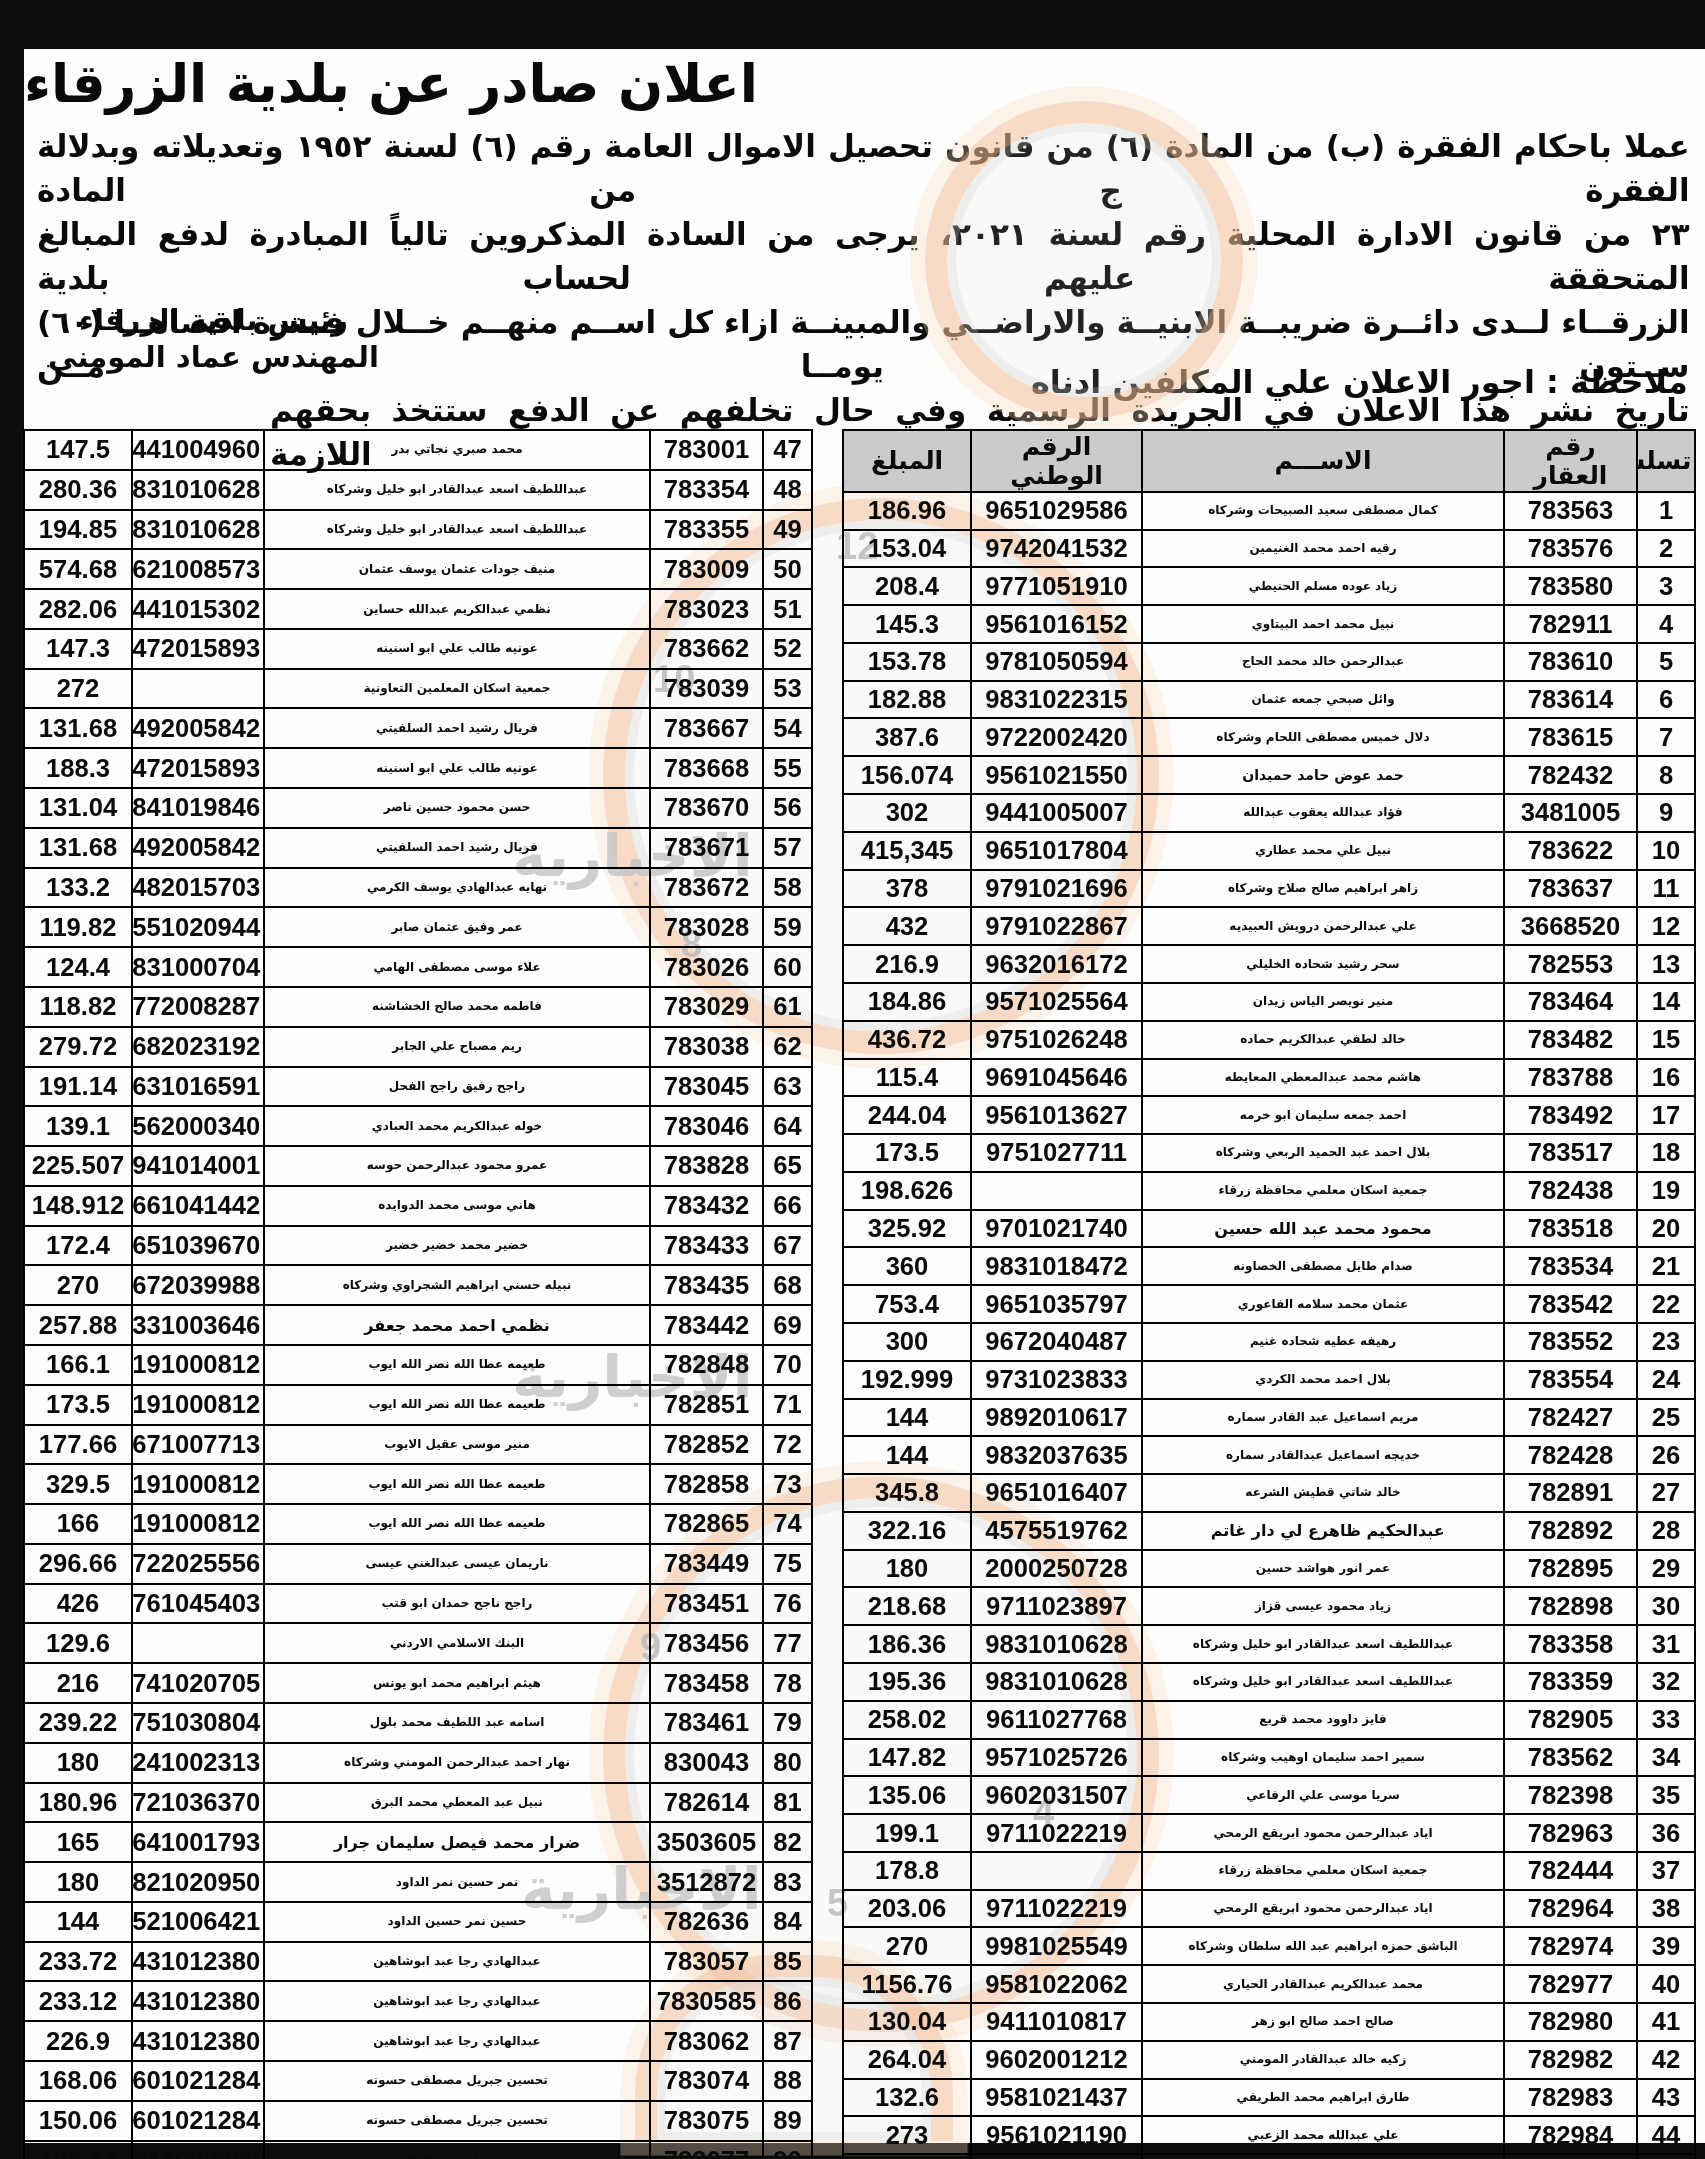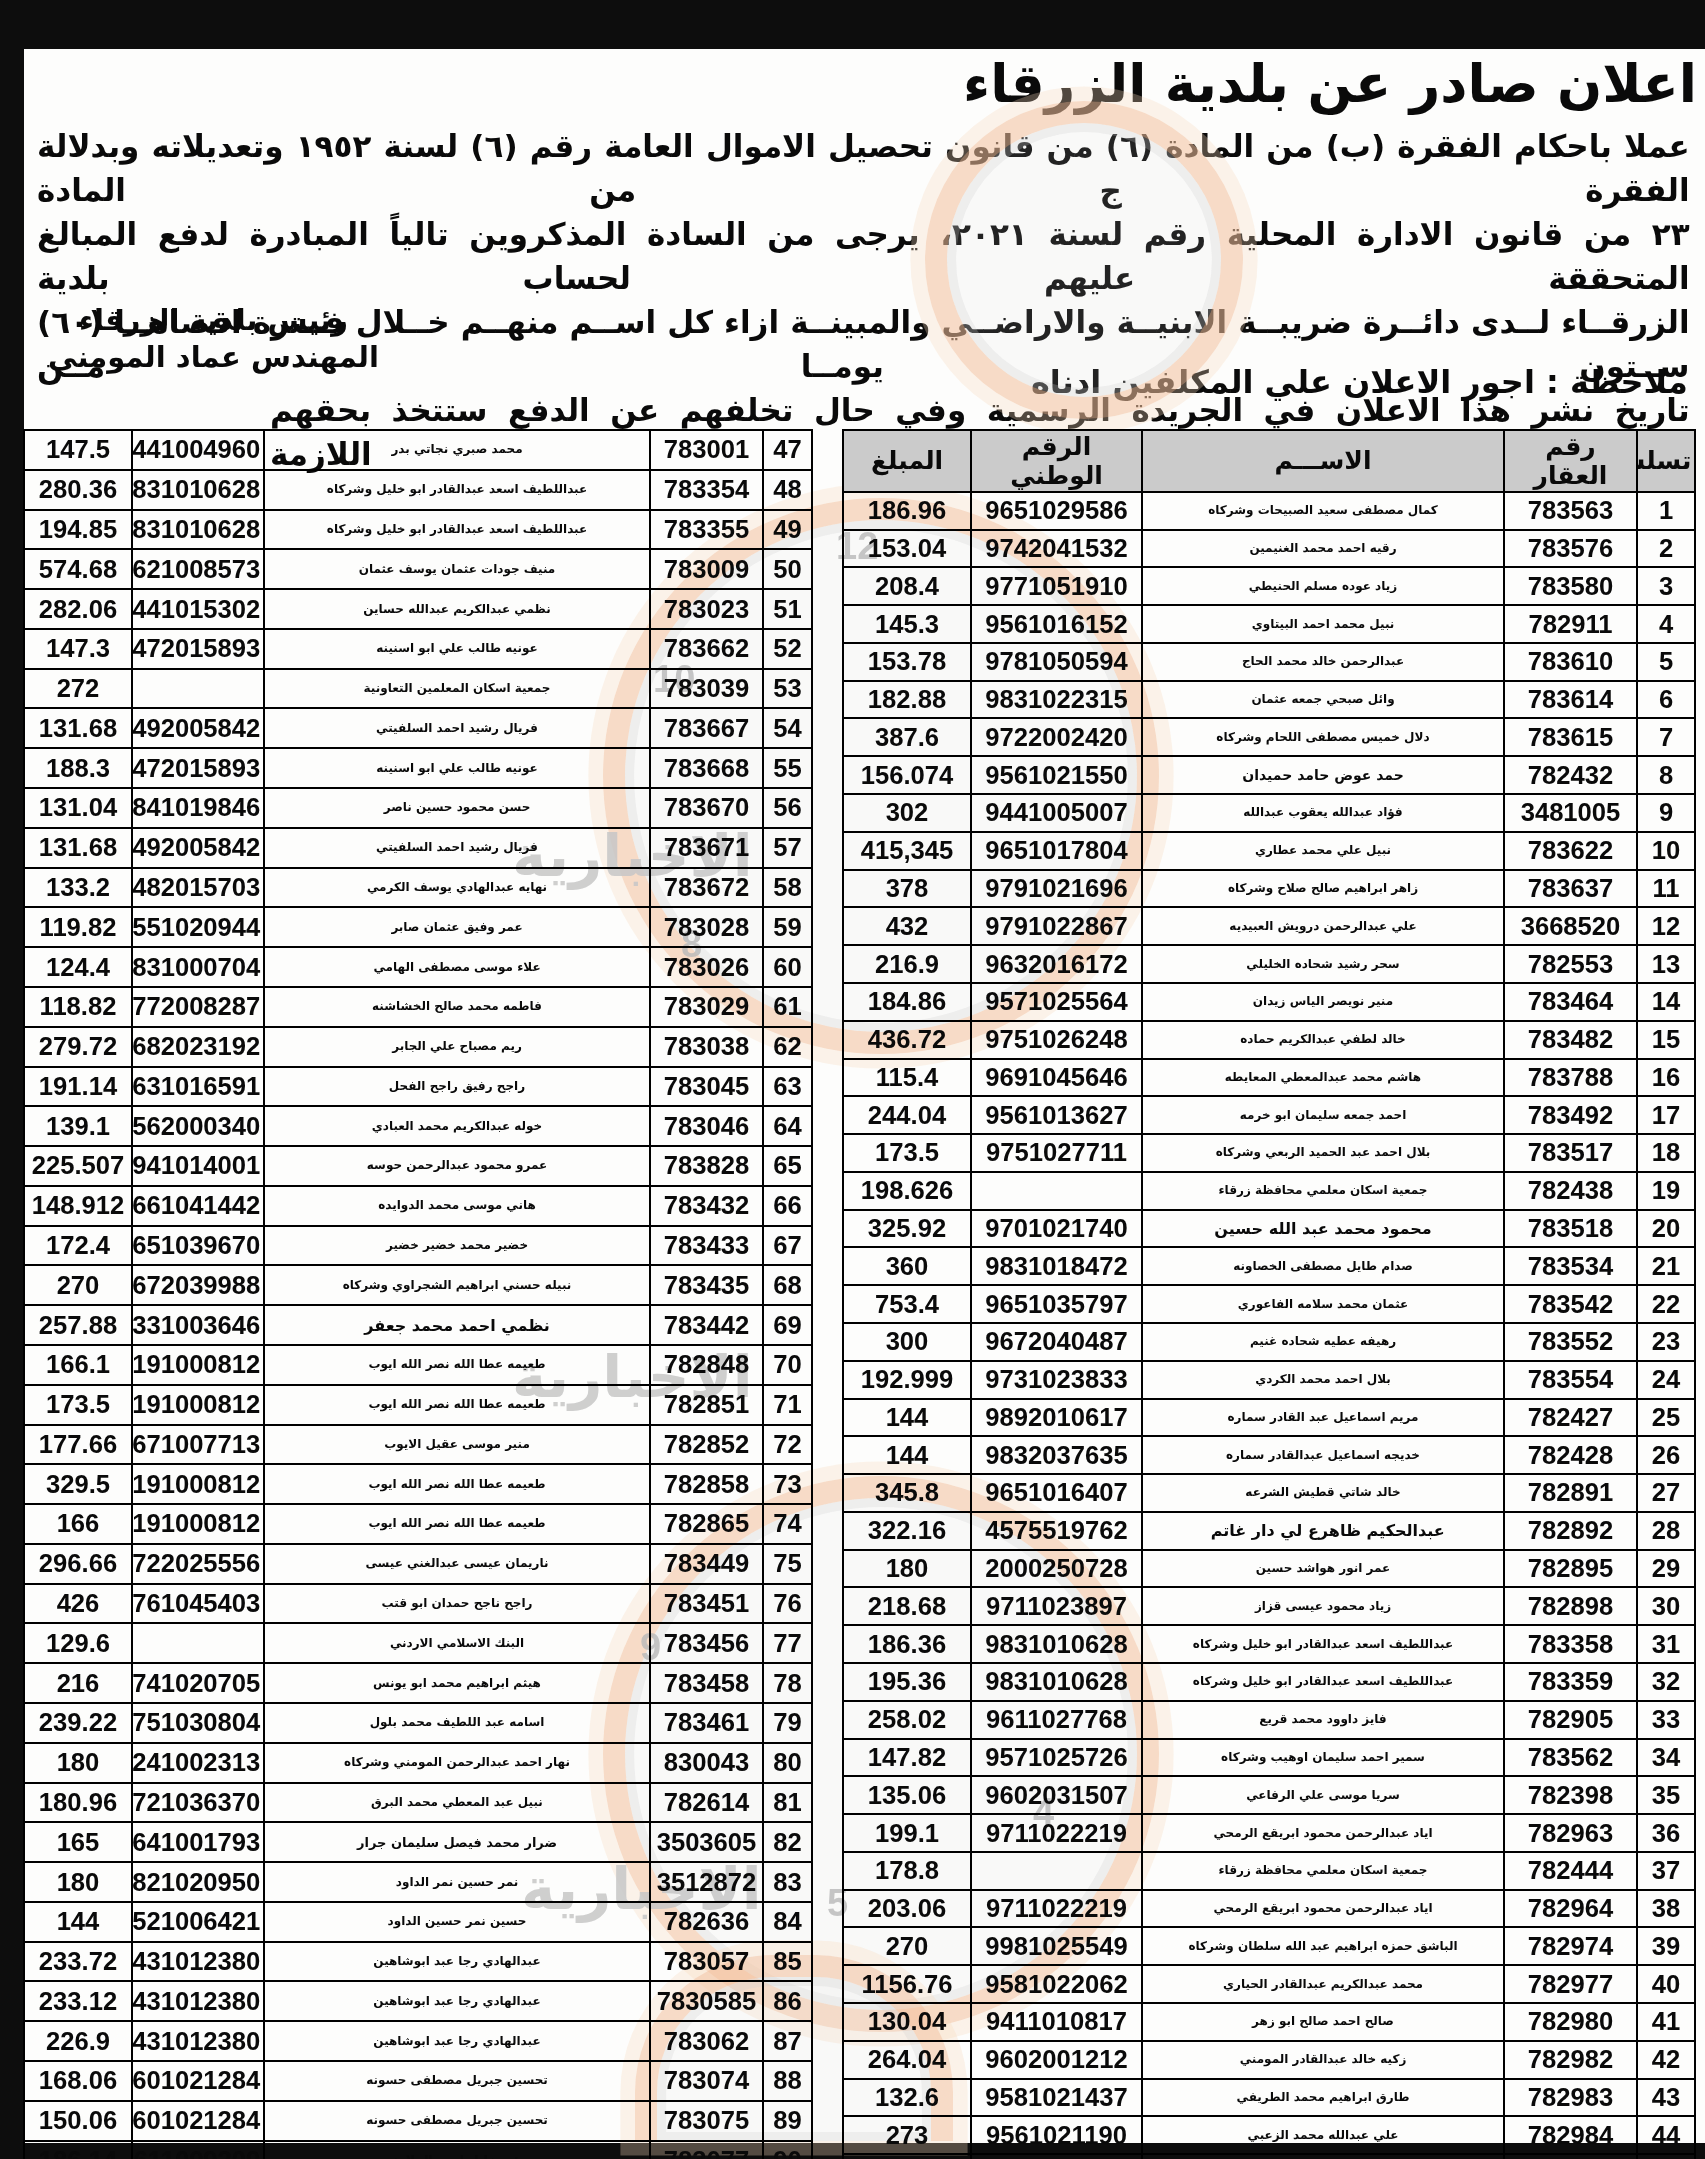--- a/index.html
+++ b/index.html
@@ -6,21 +6,21 @@
   body{
     width:1706px;height:2159px;position:relative;background:#fdfdfc;
     font-family:"DejaVu Sans",sans-serif;font-weight:bold;color:#0a0a0a;overflow:hidden;
   }
   .bar{position:absolute;background:#0d0d0d;}
   .bar-top{left:0;top:0;width:1706px;height:49px;}
   .bar-left{left:0;top:0;width:24px;height:2159px;}
   .bar-bottom{left:0;top:2143px;width:1706px;height:16.4px;}
 
   .title{
-    position:absolute;top:53px;left:24px;right:9.1px;text-align:right;
+    position:absolute;top:53px;left:24px;right:9.1px;text-align:left;
     font-size:53px;letter-spacing:-0.9px;direction:rtl;
   }
   .para{
     position:absolute;top:124px;right:16.4px;left:37px;direction:rtl;
     font-size:31px;line-height:44px;
   }
   .para .jl{text-align:justify;text-align-last:justify;}
   .para .l4{text-align:justify;text-align-last:justify;margin-left:233px;}
 
   .sig{
@@ -688,21 +688,21 @@
       <tr>
         <td class="c-serial">81</td>
         <td class="c-prop">782614</td>
         <td class="c-name" style="font-size: 12px;">نبيل عبد المعطي محمد البرق</td>
         <td class="c-nat">9721036370</td>
         <td class="c-amt">180.96</td>
       </tr>
       <tr>
         <td class="c-serial">82</td>
         <td class="c-prop">3503605</td>
-        <td class="c-name" style="font-size: 13px;">ضرار محمد فيصل سليمان جرار</td>
+        <td class="c-name" style="font-size: 16px;">ضرار محمد فيصل سليمان جرار</td>
         <td class="c-nat">9641001793</td>
         <td class="c-amt">165</td>
       </tr>
       <tr>
         <td class="c-serial">83</td>
         <td class="c-prop">3512872</td>
         <td class="c-name" style="font-size: 12px;">نمر حسين نمر الداود</td>
         <td class="c-nat">9821020950</td>
         <td class="c-amt">180</td>
       </tr>

